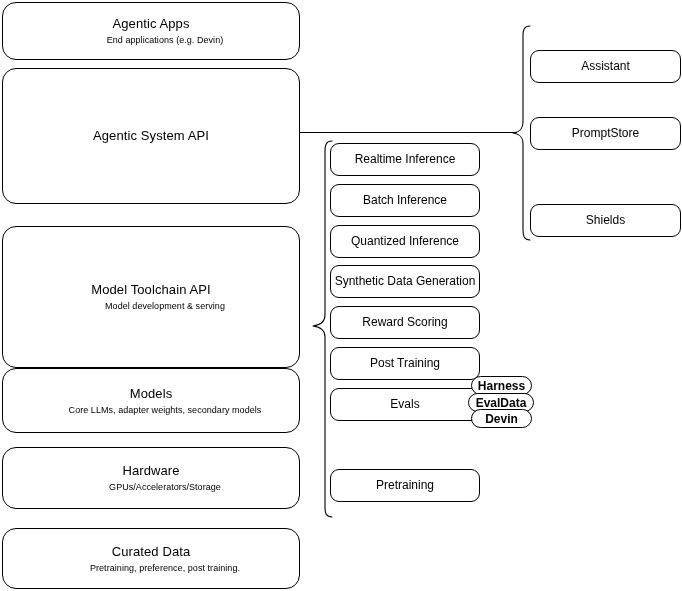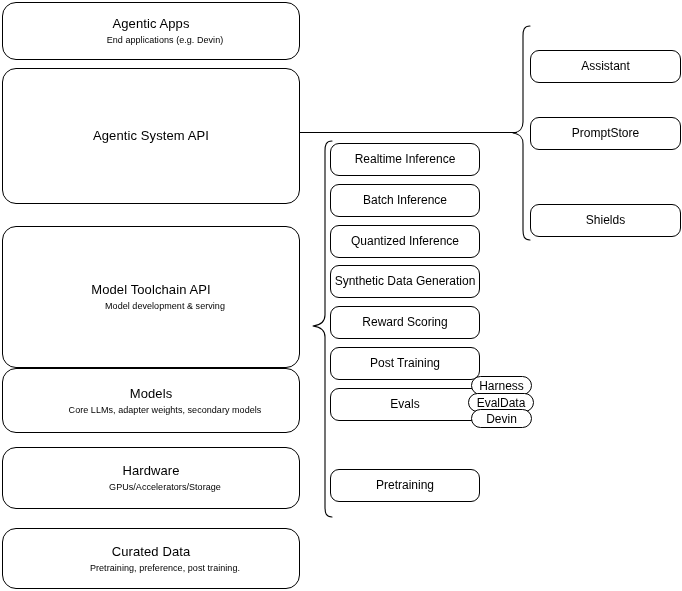--- a/index.html
+++ b/index.html
@@ -87,20 +87,21 @@
     box-sizing: border-box;
     border: 1px solid #000000;
     border-radius: 11px;
     background: #ffffff;
     display: flex;
     align-items: center;
     justify-content: center;
     font-size: 12px;
     line-height: 14px;
     white-space: nowrap;
+    font-weight: bold;
   }
 
   
   .connector {
     position: absolute;
     background: #000000;
   }
 
   svg.brace {
     position: absolute;

